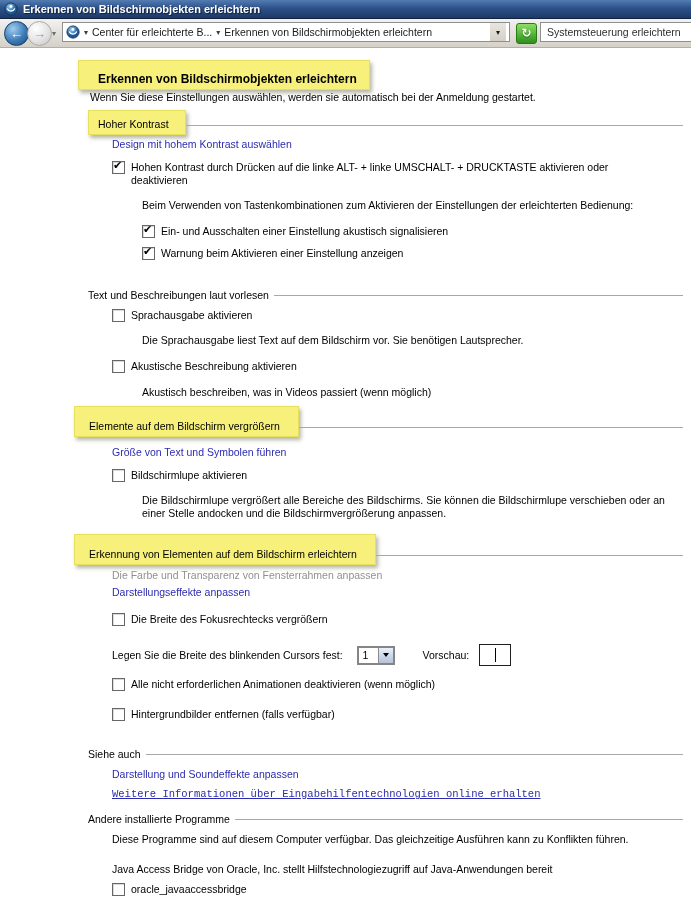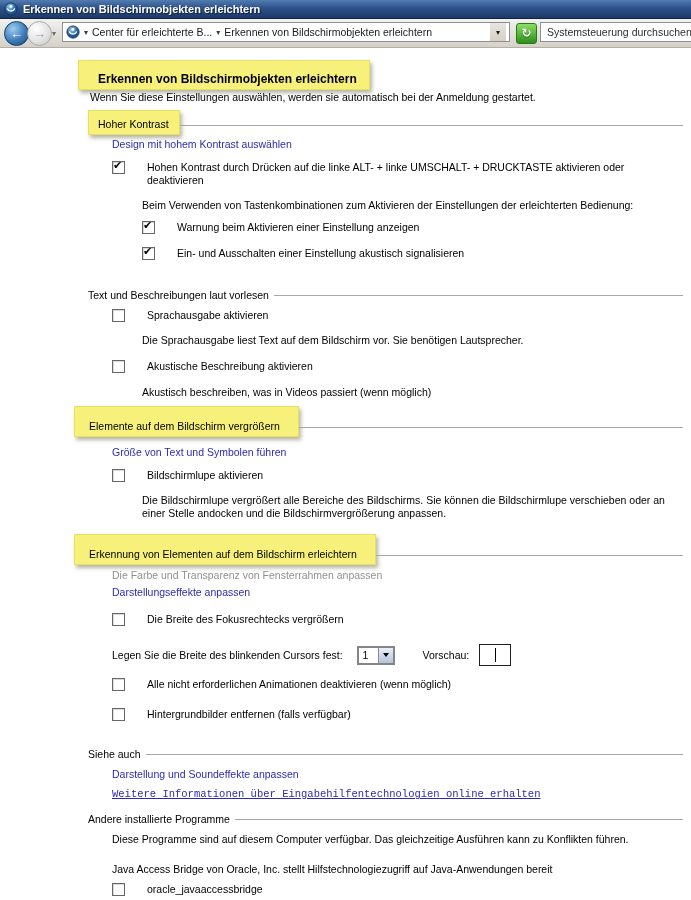--- a/index.html
+++ b/index.html
@@ -60,30 +60,30 @@
   
   .content{padding:12px 8px 0 88px;}
   .lvl1{margin-left:24px;}
   .lvl2{margin-left:54px;}
   .hl{
     display:inline-block;background:#f7f17b;
     box-shadow:2px 3px 4px rgba(90,90,60,.45);
     border:1px solid #e7df5e;
   }
   .hl-big{margin-left:-10px;padding:12px 12px 3px 19px;font-weight:bold;font-size:12px;line-height:13px;}
-  .hl-small{padding:7px 10px 3px 9px;}
+  .hl-small{padding:7px 16px 3px 9px;}
   .hl-tall{margin-left:-14px;padding:13px 18px 3px 14px;}
   .section-head{display:flex;align-items:center;}
   .section-head .rule{flex:1;height:1px;background:#a8a8a8;margin-left:5px;}
   .section-head.yellow{align-items:flex-end;}
   .section-head.yellow .rule{margin-bottom:9px;margin-left:0;}
   .link{color:#2b2bb0;cursor:pointer;width:fit-content;}
   .link.underline{text-decoration:underline;font-family:Liberation Mono, monospace;}
   .disabled-link{color:#909090;}
-  .cbrow{display:flex;gap:22px;align-items:flex-start;cursor:default;}
+  .cbrow{display:flex;gap:6px;align-items:flex-start;cursor:default;}
   .checkbox{
     width:11px;height:11px;flex:none;background:#fff;margin-top:0;
     border:1px solid #676767;position:relative;
     box-shadow:inset 1px 1px 0 rgba(0,0,0,.15);
   }
   .checkbox.checked::after{
     content:"✔";position:absolute;left:0px;top:-3px;
     font-size:11px;font-weight:bold;color:#000;
   }
   .cursor-row{display:flex;align-items:center;}
@@ -145,21 +145,21 @@
     <span class="crumb-sep">▾</span>
     <span class="crumb">Erkennen von Bildschirmobjekten erleichtern</span>
     <span class="addr-dd">▾</span>
   </div>
 
   <div class="refresh-btn">
     <span>↻</span>
   </div>
 
   <div class="searchbox">
-    <span>Systemsteuerung durchsuchen</span>
+    <span>Systemsteuerung erleichtern</span>
   </div>
 </div>
 
 <div class="content">
 
   <div class="hl hl-big">
     <span>Erkennen von Bildschirmobjekten erleichtern</span>
   </div>
   <div style="margin-top:1px;margin-left:2px">Wenn Sie diese Einstellungen auswählen, werden sie automatisch bei der Anmeldung gestartet.</div>
 
@@ -169,27 +169,27 @@
       <span>Hoher Kontrast</span>
     </div>
     <div class="rule"></div>
   </div>
   <div class="link lvl1" style="margin-top:3px">Design mit hohem Kontrast auswählen</div>
   <label class="cbrow lvl1" style="margin-top:10px">
     <span class="checkbox checked"></span>
     <span style="max-width:500px">Hohen Kontrast durch Drücken auf die linke ALT- + linke UMSCHALT- + DRUCKTASTE aktivieren oder deaktivieren</span>
   </label>
   <div class="lvl2" style="margin-top:12px">Beim Verwenden von Tastenkombinationen zum Aktivieren der Einstellungen der erleichterten Bedienung:</div>
+  <label class="cbrow lvl2" style="margin-top:13px">
+    <span class="checkbox checked"></span>
+    <span>Ein- und Ausschalten einer Einstellung akustisch signalisieren</span>
+  </label>
   <label class="cbrow lvl2" style="margin-top:9px">
     <span class="checkbox checked"></span>
     <span>Warnung beim Aktivieren einer Einstellung anzeigen</span>
-  </label>
-  <label class="cbrow lvl2" style="margin-top:13px">
-    <span class="checkbox checked"></span>
-    <span>Ein- und Ausschalten einer Einstellung akustisch signalisieren</span>
   </label>
 
   
   <div class="section-head" style="margin-top:29px">
     <span>Text und Beschreibungen laut vorlesen</span>
     <div class="rule"></div>
   </div>
   <label class="cbrow lvl1" style="margin-top:7px">
     <span class="checkbox"></span>
     <span>Sprachausgabe aktivieren</span>

